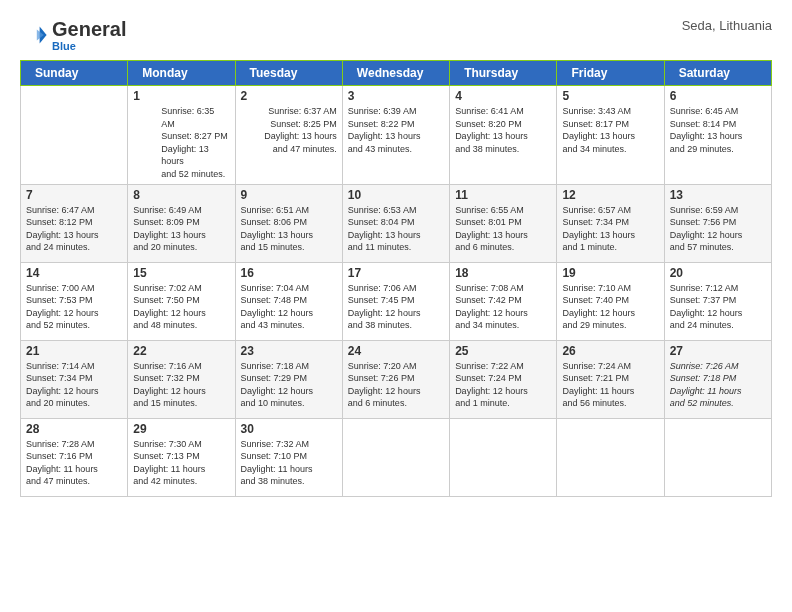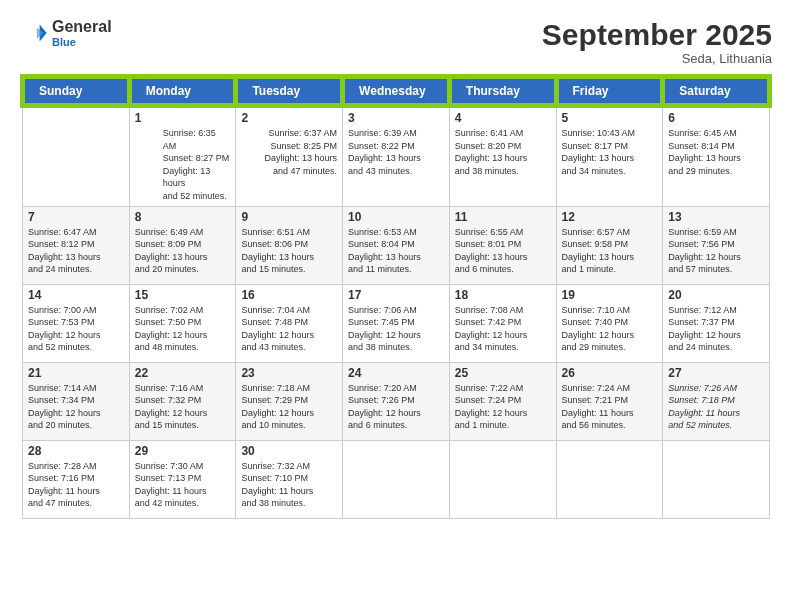--- a/index.html
+++ b/index.html
@@ -26,21 +26,21 @@
       display: flex;
       align-items: center;
       gap: 4px;
     }
     .logo-text {
       display: flex;
       flex-direction: column;
       line-height: 1.1;
     }
     .logo-general {
-      font-size: 16px;
+      font-size: 20px;
       font-weight: bold;
       color: #333;
     }
     .logo-blue {
       font-size: 11px;
       font-weight: bold;
       color: #1a6bbf;
     }
     .logo-icon {
       width: 28px;
@@ -64,21 +64,21 @@
       border-collapse: collapse;
       border: 1px solid #ccc;
     }
     .calendar th {
       background-color: #2f6bbf;
       color: #fff;
       text-align: left;
       padding: 5px 14px;
       font-size: 12px;
       font-weight: bold;
-      border: 5px solid #84cc16;
+      border: 1px solid #84cc16;
     }
     .calendar td {
       vertical-align: top;
       padding: 3px 5px;
       font-size: 9.5px;
       color: #333;
       border: 1px solid #ccc;
       width: calc(100% / 7);
       height: 78px;
     }
@@ -109,21 +109,20 @@
       <svg class="logo-icon" viewBox="0 0 40 40">
         <polygon points="28,8 38,20 28,32" fill="#1a6bbf"></polygon>
         <polygon points="24,12 34,20 24,28" fill="#5599dd" opacity="0.7"></polygon>
       </svg>
       <div class="logo-text">
         <span class="logo-general">General</span>
         <span class="logo-blue">Blue</span>
       </div>
     </div>
     <div class="title-block">
-      <div class="month-title">September 2025</div>
       <div class="subtitle">Seda, Lithuania</div>
     </div>
   </div>
 
   <table class="calendar">
     <thead>
       <tr>
         <th>Sunday</th>
         <th>Monday</th>
         <th>Tuesday</th>
@@ -159,21 +158,21 @@
           </td>
           <td>
             <div class="day-number">4</div>
             <div class="day-info" style="white-space: pre-line;">Sunrise: 6:41 AM
 Sunset: 8:20 PM
 Daylight: 13 hours
 and 38 minutes.</div>
           </td>
           <td>
             <div class="day-number">5</div>
-            <div class="day-info" style="white-space: pre-line;">Sunrise: 10:43 AM
+            <div class="day-info" style="white-space: pre-line;">Sunrise: 3:43 AM
 Sunset: 8:17 PM
 Daylight: 13 hours
 and 34 minutes.</div>
           </td>
           <td>
             <div class="day-number">6</div>
             <div class="day-info" style="white-space: pre-line;">Sunrise: 6:45 AM
 Sunset: 8:14 PM
 Daylight: 13 hours
 and 29 minutes.</div>
@@ -211,21 +210,21 @@
           <td>
             <div class="day-number">11</div>
             <div class="day-info" style="white-space: pre-line;">Sunrise: 6:55 AM
 Sunset: 8:01 PM
 Daylight: 13 hours
 and 6 minutes.</div>
           </td>
           <td>
             <div class="day-number">12</div>
             <div class="day-info" style="white-space: pre-line;">Sunrise: 6:57 AM
-Sunset: 9:58 PM
+Sunset: 7:34 PM
 Daylight: 13 hours
 and 1 minute.</div>
           </td>
           <td>
             <div class="day-number">13</div>
             <div class="day-info" style="white-space: pre-line;">Sunrise: 6:59 AM
 Sunset: 7:56 PM
 Daylight: 12 hours
 and 57 minutes.</div>
           </td>

